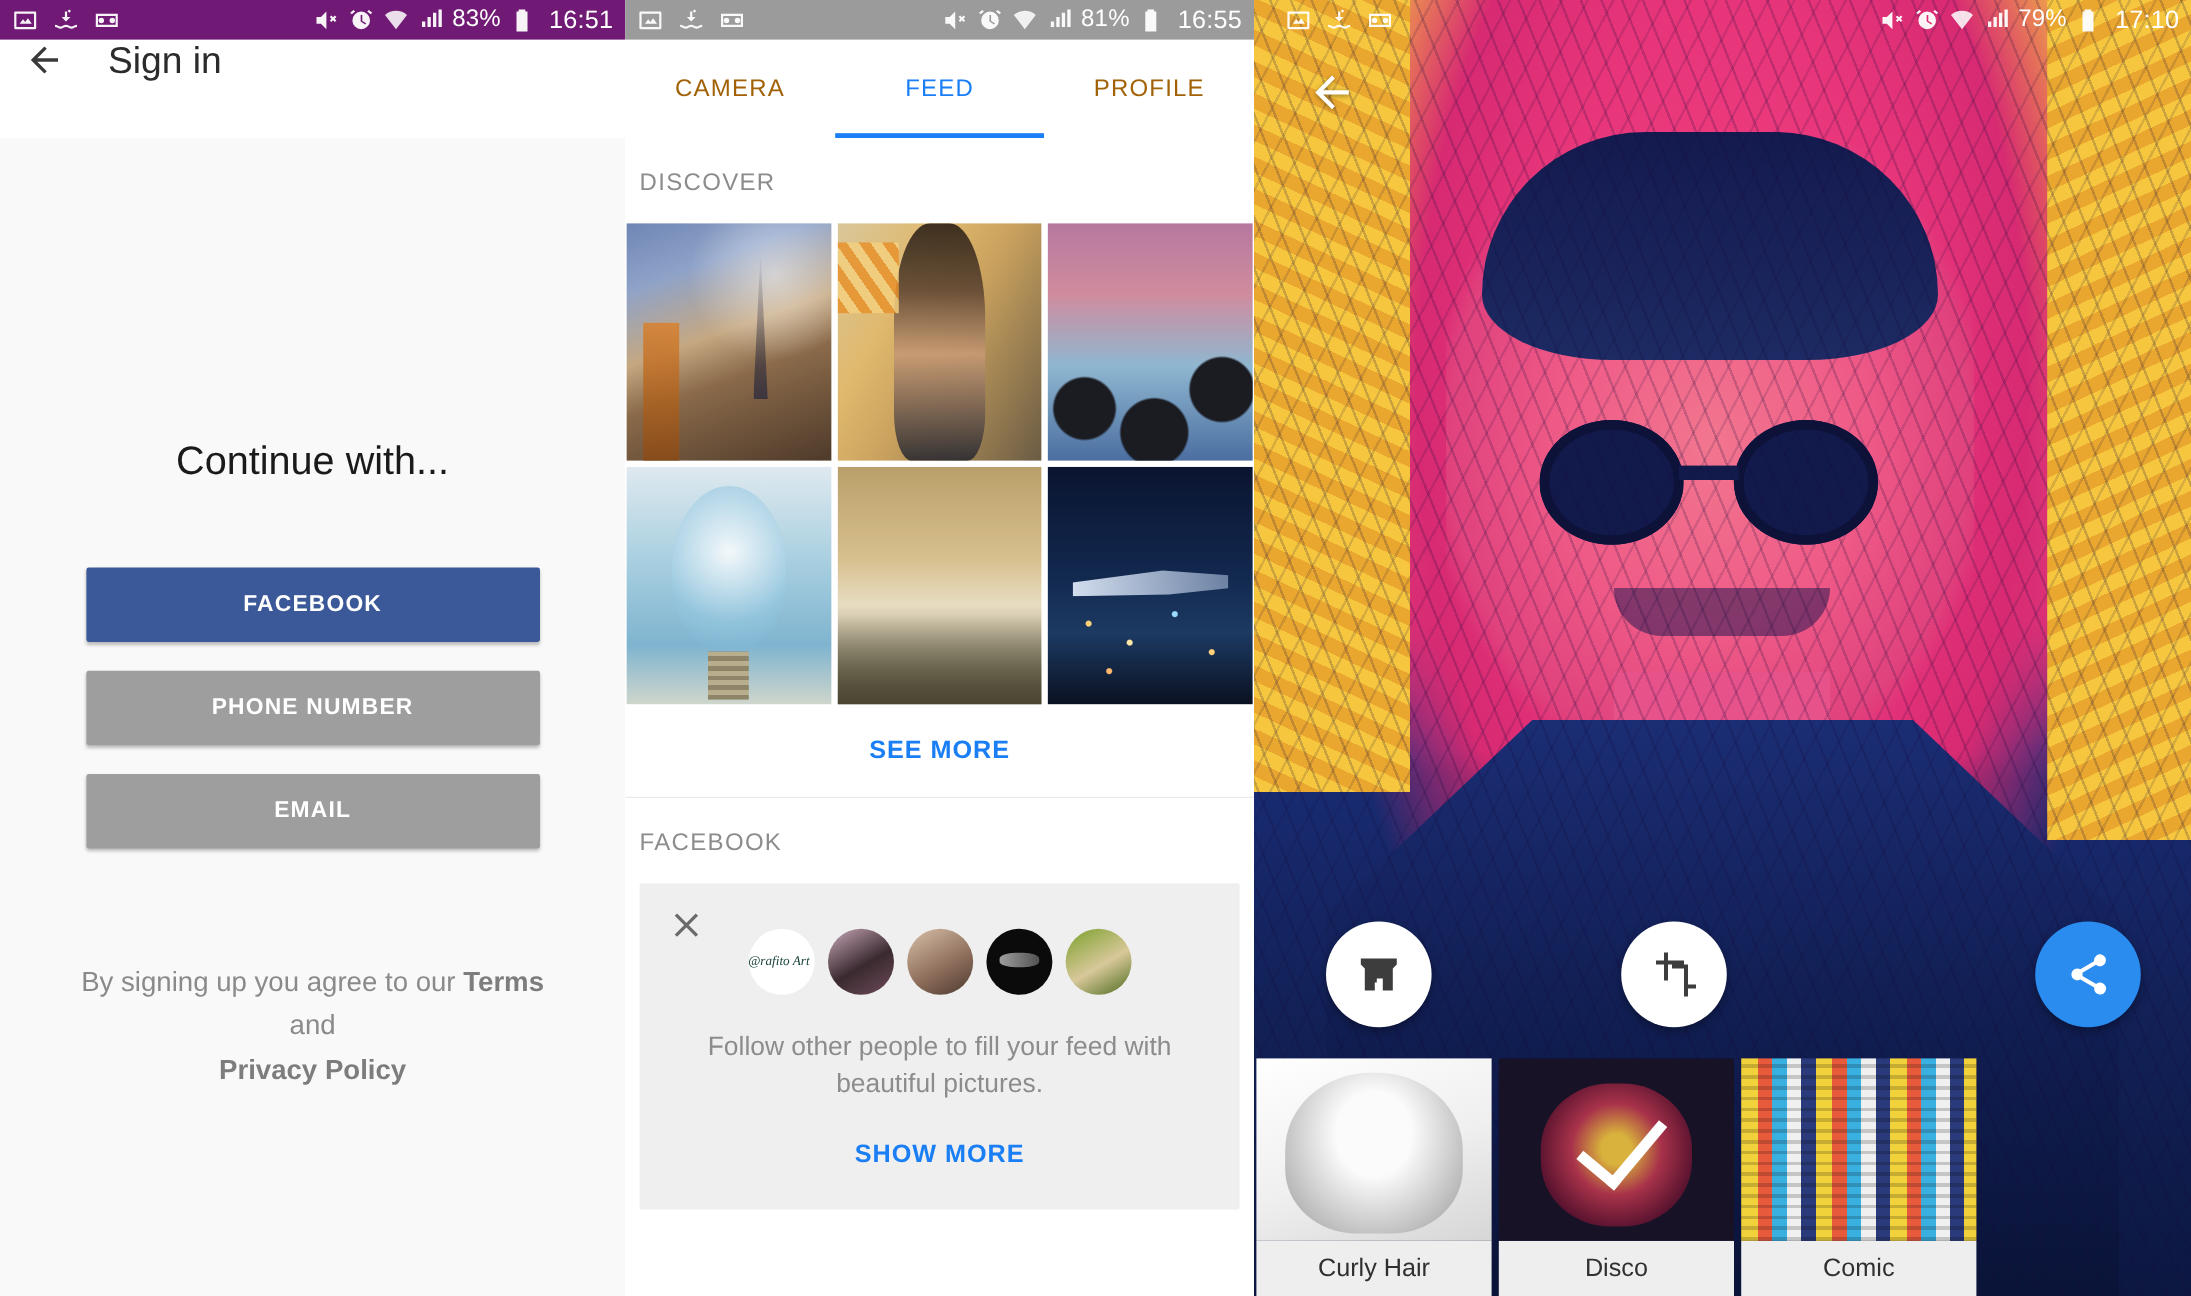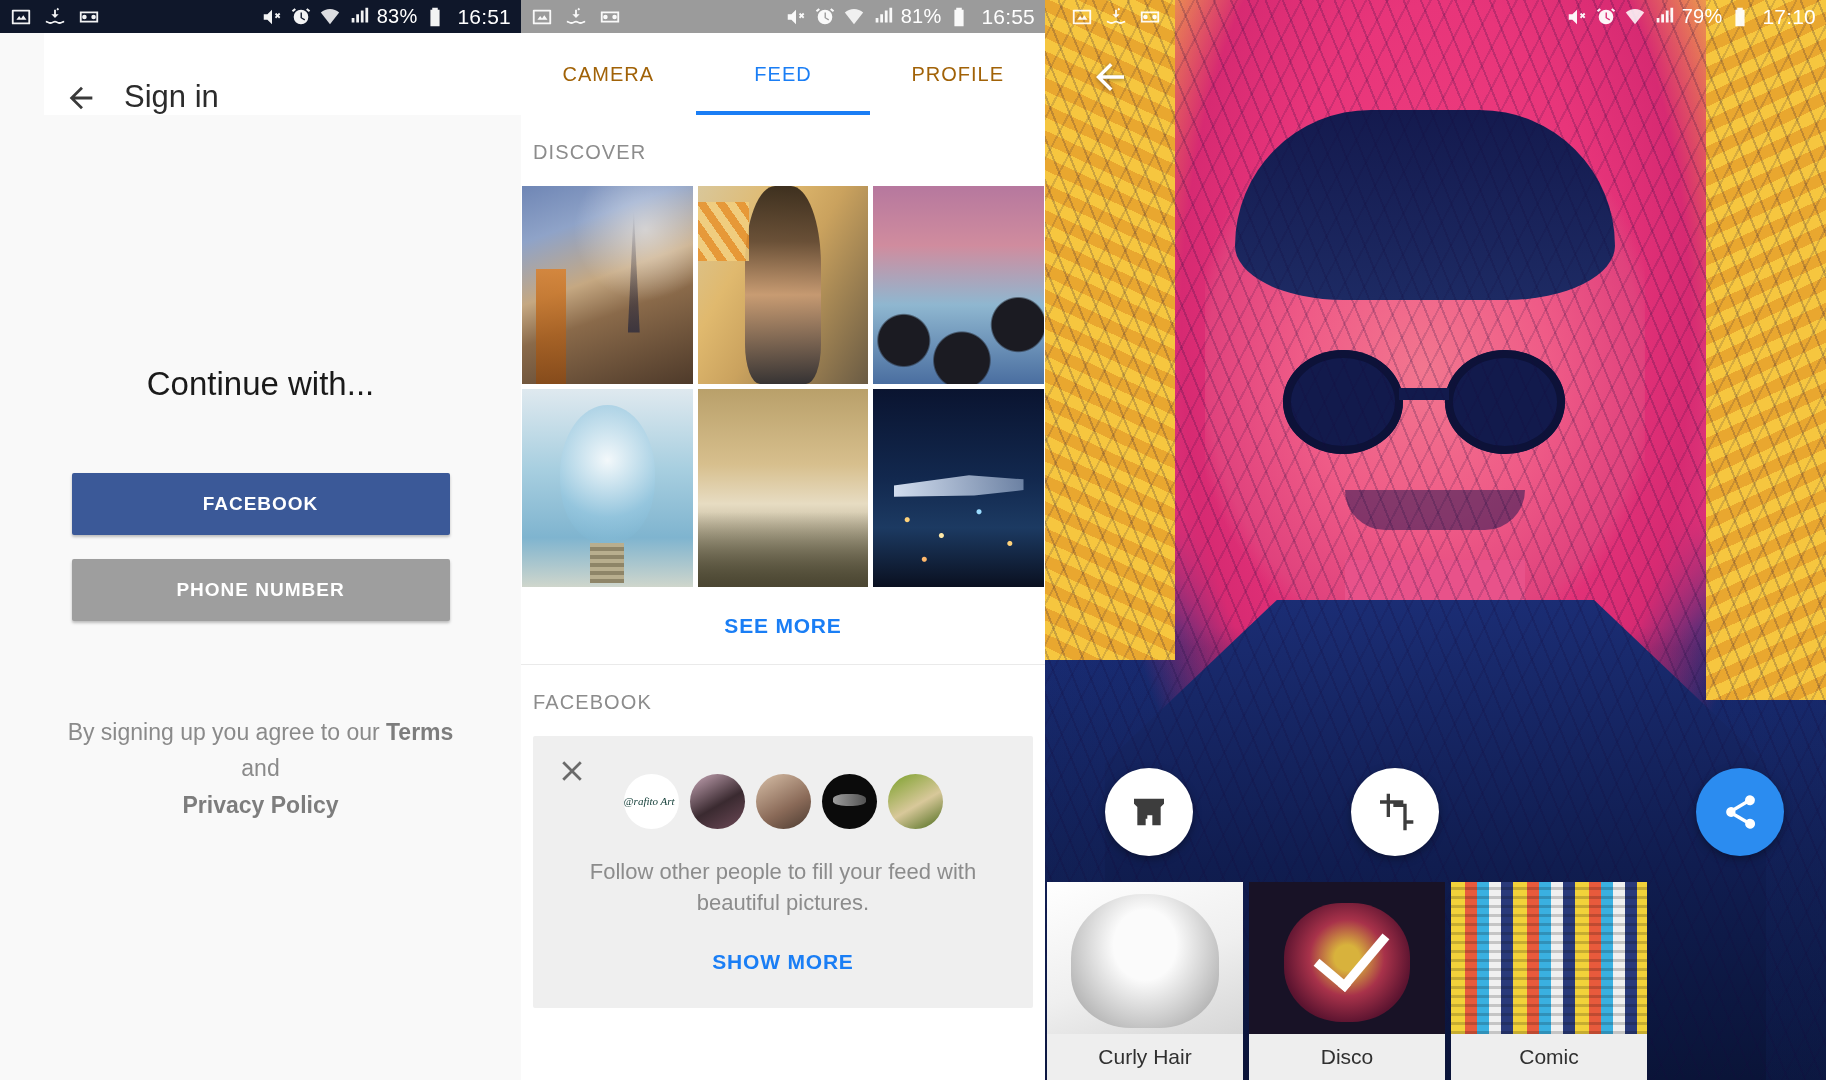--- a/index.html
+++ b/index.html
@@ -23,29 +23,29 @@
     position: relative;
     z-index: 30;
   }
   .sb-left { display: flex; align-items: center; gap: 12px; }
   .sb-right { margin-left: auto; display: flex; align-items: center; gap: 7px; }
   .sb-ico { width: 22px; height: 22px; display: inline-block; opacity: .95; }
   .sb-ico svg { display:block; width:100%; height:100%; fill: #fff; }
   .sb-pct { font-size: 20px; }
   .sb-time { font-size: 21px; margin-left: 4px; }
 
-  .statusbar.light { background: #0f172a; }
+  .statusbar.light { background: #701a75; }
   .statusbar.mid   { background: #9b9b9b; }
   .statusbar.over  { background: transparent; position: absolute; top:0; left:16px; right:0; }
 
   
   .panel1 { width: 521px; height: 1080px; background: #f9f9f9; display: flex; flex-direction: column; position: relative; }
   .appbar1 {
-    height: 82px; background: #ffffff; display: flex; align-items: flex-end;
-    padding-left: 20px; gap: 26px; flex: 0 0 auto; margin-left: 44px;
+    height: 82px; background: #ffffff; display: flex; align-items: flex-start;
+    padding-left: 20px; gap: 36px; flex: 0 0 auto;
   }
   .back-arrow { width: 34px; height: 34px; }
   .back-arrow svg { width: 100%; height: 100%; fill: #3a3a3a; }
   .appbar1 .title { font-size: 31px; color: #2b2b2b; font-weight: 400; }
 
   .p1-body { flex: 1; display: flex; flex-direction: column; align-items: center; position: relative; }
   .continue-with { font-size: 33px; color: #1a1a1a; font-weight: 400; margin-top: 250px; }
   .btn {
     width: 378px; height: 62px; margin-top: 0;
     display: flex; align-items: center; justify-content: center;
@@ -293,20 +293,21 @@
             <path d="M20 11H7.8l5.6-5.6L12 4l-8 8 8 8 1.4-1.4L7.8 13H20v-2z"></path>
           </svg></span>
       <span class="title">Sign in</span>
     </div>
 
     <div class="p1-body">
       <div class="continue-with">Continue with...</div>
 
       <div class="btn fb">FACEBOOK</div>
       <div class="btn phone">PHONE NUMBER</div>
+      <div class="btn email">EMAIL</div>
 
       <div class="terms">
         <span>By signing up you agree to our </span><b>Terms</b><span> and</span><br>
         <b>Privacy Policy</b>
       </div>
     </div>
   </div>
 
   <div class="panel2">
 

